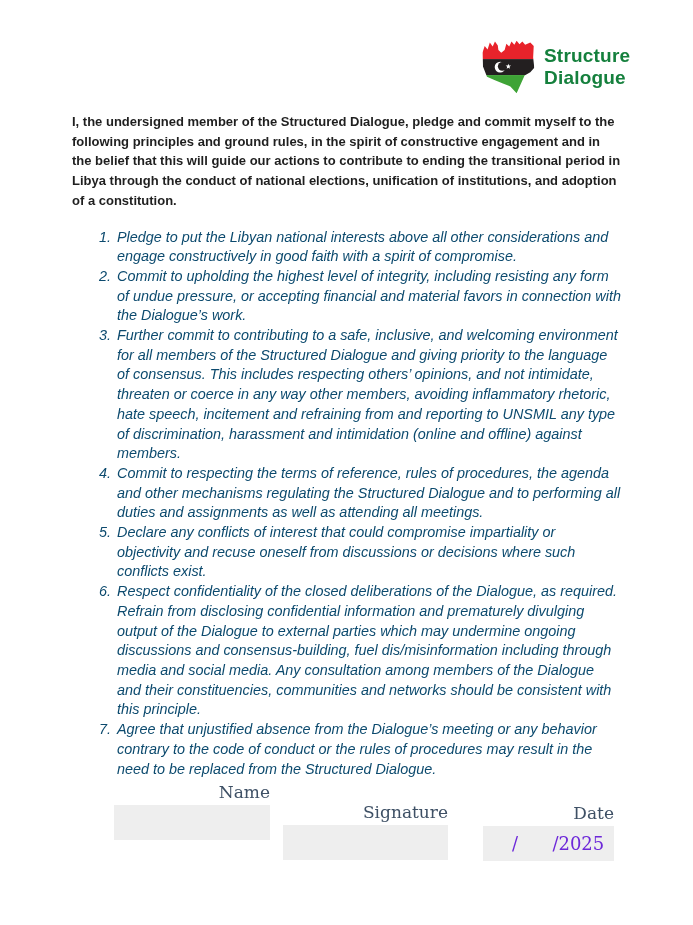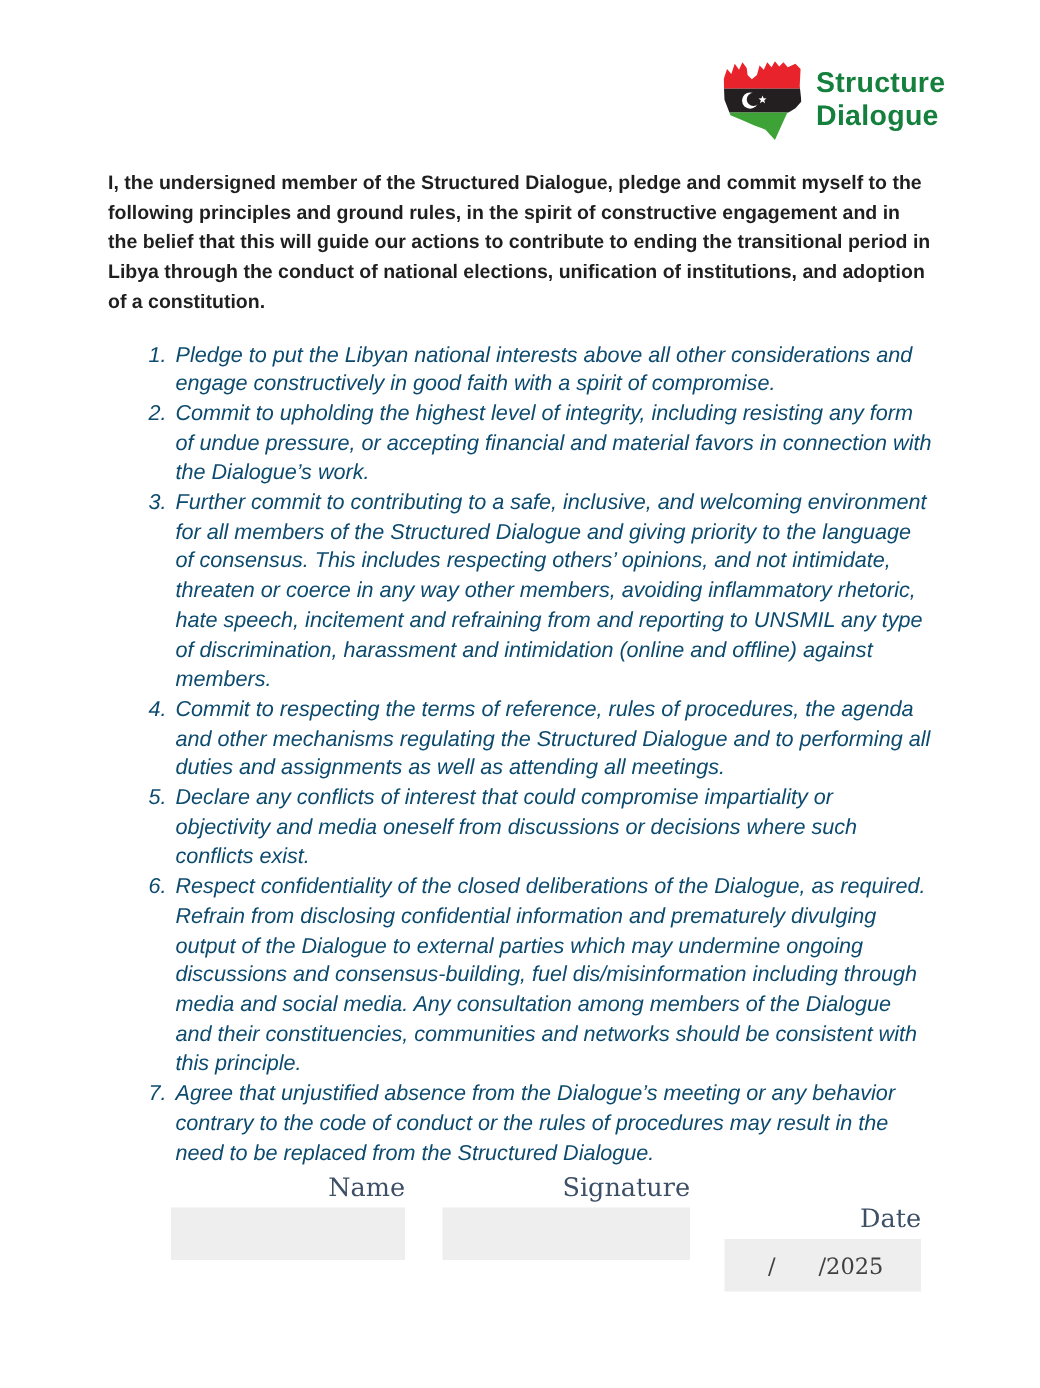--- a/index.html
+++ b/index.html
@@ -43,39 +43,39 @@
     padding:0 0 0 43px;
     font-size:14.4px; line-height:19.7px;
     color:#0c4a6e;
     font-style:italic;
   }
   ol.rules li { padding-left:2px; }
   
   .sig-row { position:relative; height:62px; margin-top:3px;text-align:right; }
   .sig-col { position:absolute; top:0; }
   .sig-col-name      { left:42px;  width:156px; }
-  .sig-col-signature { left:223px; width:165px; }
+  .sig-col-signature { left:211px; width:165px;margin-top:20px; }
   .sig-col-date      { left:411px; width:131px;margin-top:21px; }
   .sig-label {
     display:block;
     font-family:"DejaVu Serif", serif;
     font-size:17px; line-height:20px;
     color:#3e5065;
     margin:0 0 3px 4px;
   }
   .sig-box {
     height:35px;
     background:#eeeeee;
     box-sizing:border-box;
   }
   .sig-box-date {
     display:flex; align-items:center;
     padding-left:29px;
     font-family:"DejaVu Serif", serif;
-    font-size:15px; color:#404040;
+    font-size:18px; color:#6d28d9;
     white-space:pre;
   }
 </style>
 </head>
 <body>
 
 <div class="page">
 
   <div class="logo">
     <span class="logo-icon">
@@ -103,21 +103,21 @@
 
   <div class="content">
 
     <p class="intro">I, the undersigned member of the Structured Dialogue, pledge and commit myself to the following principles and ground rules, in the spirit of constructive engagement and in the belief that this will guide our actions to contribute to ending the transitional period in Libya through the conduct of national elections, unification of institutions, and adoption of a constitution.</p>
 
     <ol class="rules">
       <li>Pledge to put the Libyan national interests above all other considerations and engage constructively in good faith with a spirit of compromise.</li>
       <li>Commit to upholding the highest level of integrity, including resisting any form of undue pressure, or accepting financial and material favors in connection with the Dialogue’s work.</li>
       <li>Further commit to contributing to a safe, inclusive, and welcoming environment for all members of the Structured Dialogue and giving priority to the language of consensus. This includes respecting others’ opinions, and not intimidate, threaten or coerce in any way other members, avoiding inflammatory rhetoric, hate speech, incitement and refraining from and reporting to UNSMIL any type of discrimination, harassment and intimidation (online and offline) against members.</li>
       <li>Commit to respecting the terms of reference, rules of procedures, the agenda and other mechanisms regulating the Structured Dialogue and to performing all duties and assignments as well as attending all meetings.</li>
-      <li>Declare any conflicts of interest that could compromise impartiality or objectivity and media oneself from discussions or decisions where such conflicts exist.</li>
+      <li>Declare any conflicts of interest that could compromise impartiality or objectivity and recuse oneself from discussions or decisions where such conflicts exist.</li>
       <li>Respect confidentiality of the closed deliberations of the Dialogue, as required. Refrain from disclosing confidential information and prematurely divulging output of the Dialogue to external parties which may undermine ongoing discussions and consensus-building, fuel dis/misinformation including through media and social media. Any consultation among members of the Dialogue and their constituencies, communities and networks should be consistent with this principle.</li>
       <li>Agree that unjustified absence from the Dialogue’s meeting or any behavior contrary to the code of conduct or the rules of procedures may result in the need to be replaced from the Structured Dialogue.</li>
     </ol>
 
     <div class="sig-row">
 
       <div class="sig-col sig-col-name">
         <span class="sig-label">Name</span>
         <div class="sig-box"></div>
       </div>

